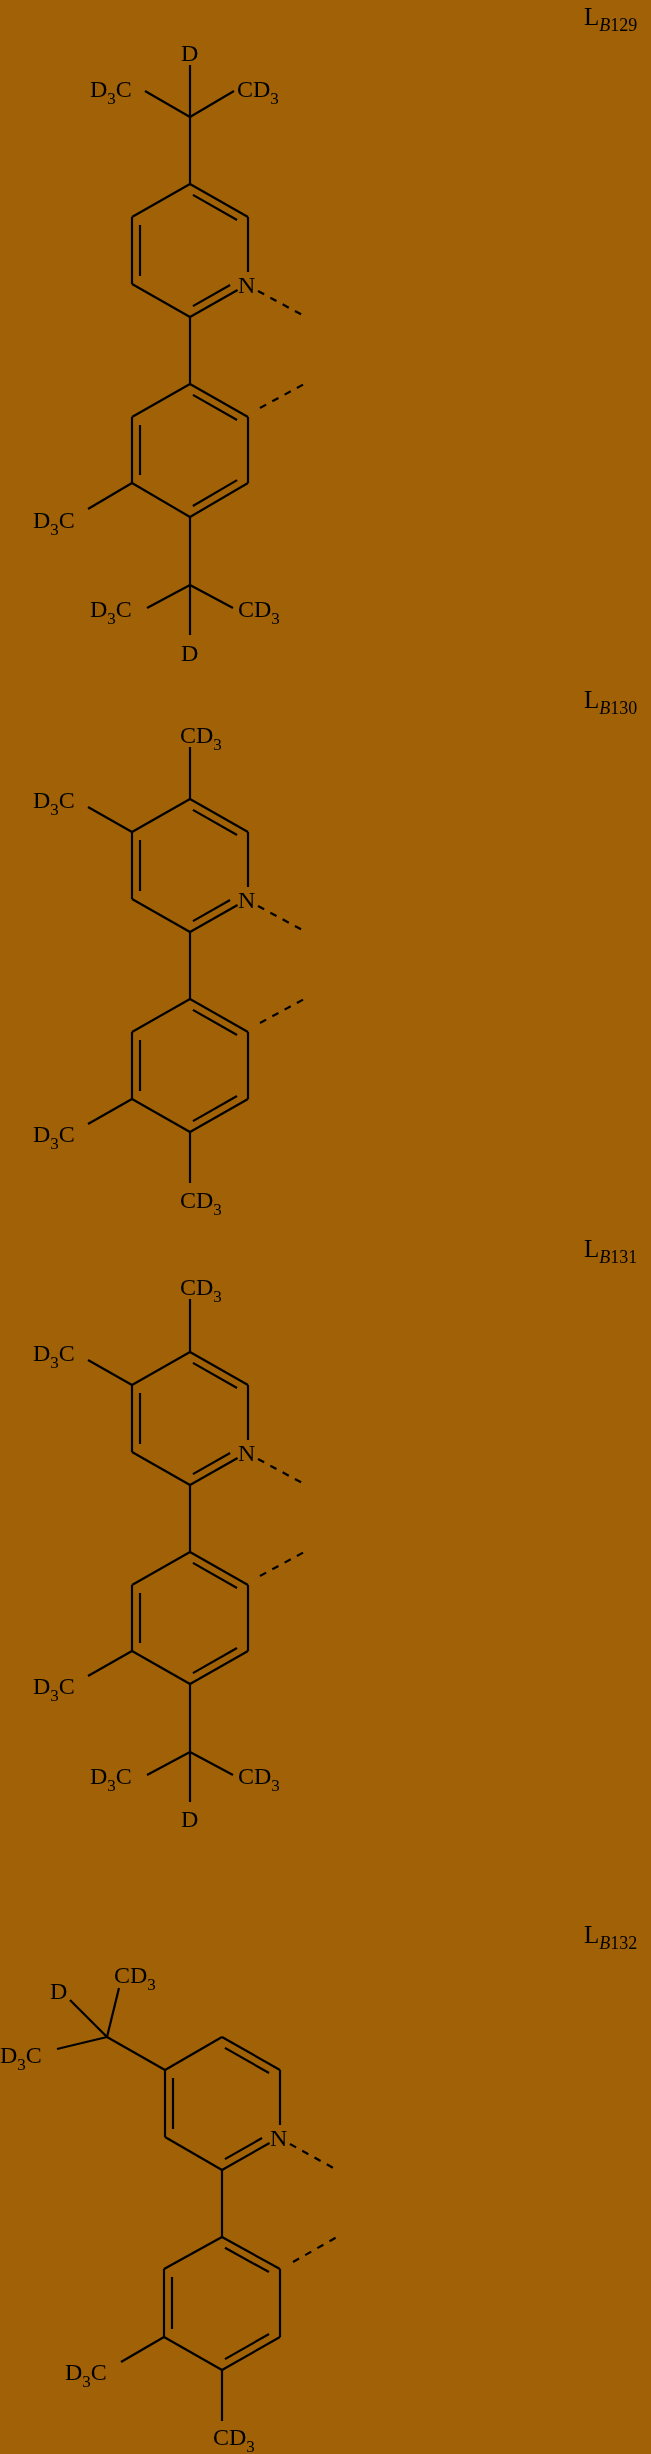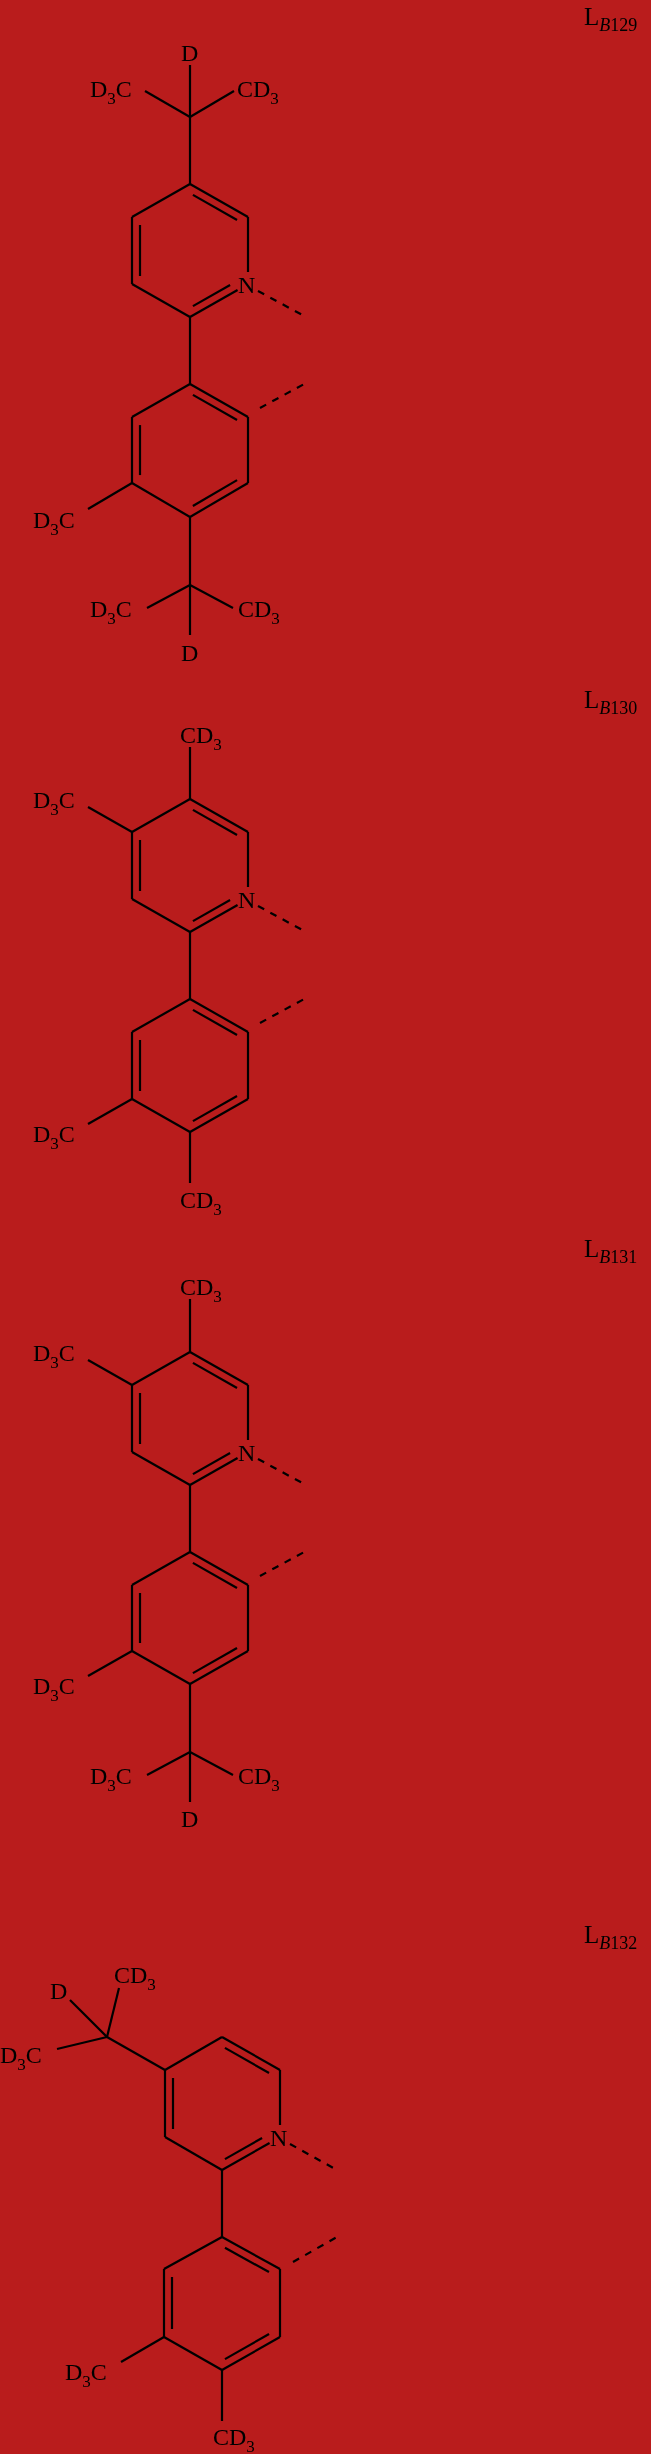--- a/index.html
+++ b/index.html
@@ -1,16 +1,16 @@
 <!DOCTYPE html>
 <html><head>
 <meta charset="utf-8">
 <style>
   html,body{margin:0;padding:0;background:#ffffff;}
-  #canvas{position:relative;width:651px;height:2454px;background:#b91c1c;overflow:hidden;}
+  #canvas{position:relative;width:651px;height:2454px;background:#a16207;overflow:hidden;}
   svg{position:absolute;left:0;top:0;}
   .lbl{font-family:"Liberation Serif","DejaVu Serif",serif;font-size:24px;fill:#000;}
   .sub{font-size:17px;}
   .cap{font-family:"Liberation Serif","DejaVu Serif",serif;font-size:25px;fill:#000;}
   .capsub{font-size:18px;}
   .ital{font-style:italic;}
 </style>
 </head>
 <body>
 

